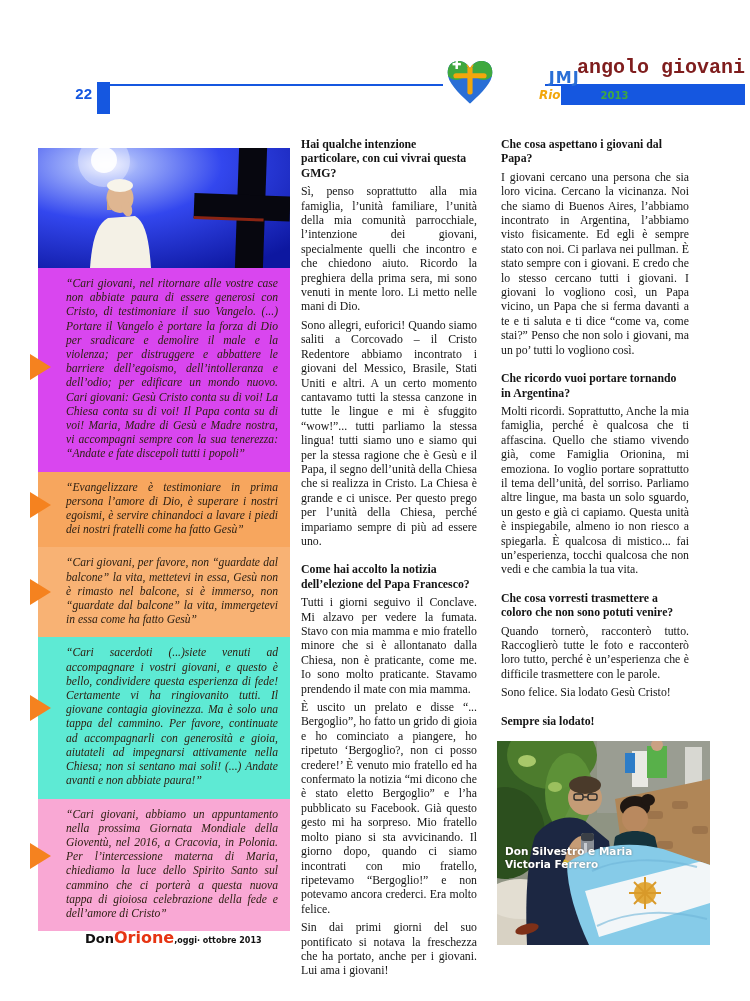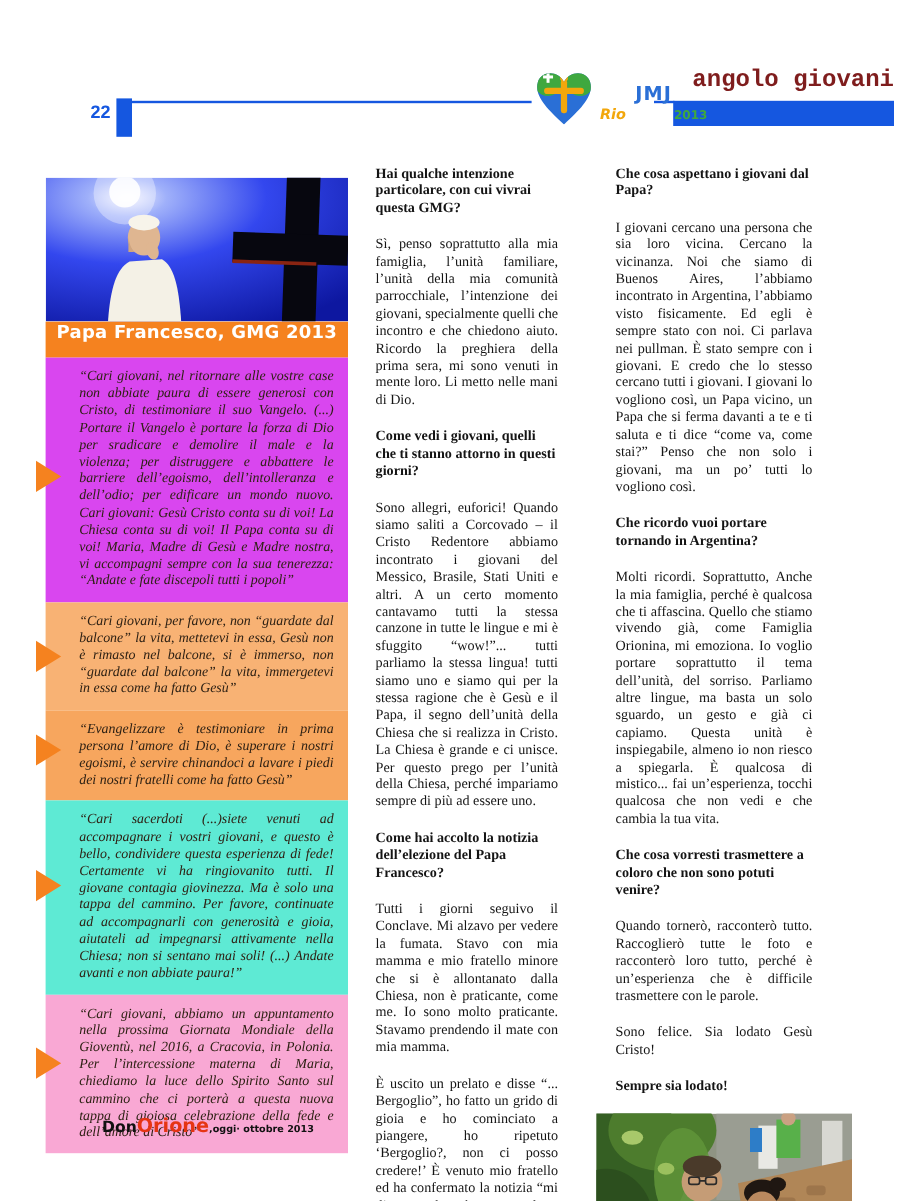--- a/index.html
+++ b/index.html
@@ -12,21 +12,21 @@
   .vbar{position:absolute;left:97px;top:82px;width:13px;height:32px;background:#1557e0;}
   .hline{position:absolute;top:84px;height:2px;background:#1557e0;}
   .hline.seg1{left:110px;width:333px;}
   .hline.seg2{left:545px;width:17px;}
   .title-bar{position:absolute;left:561px;top:84px;width:184px;height:21px;background:#1557e0;}
   .section-title{position:absolute;right:5px;top:56px;
                  font:bold 20px "Liberation Mono",monospace;color:#7f1d1d;}
   .logo{position:absolute;left:443px;top:56px;display:flex;align-items:flex-start;text-align:center;}
   .logo-text{margin-left:3px;font-family:"DejaVu Sans",sans-serif;line-height:1;}
   .logo-jmj{font-weight:bold;font-size:16px;color:#2a6fd6;margin-top:14px;letter-spacing:1px;}
-  .logo-rio{font-weight:bold;font-size:12px;color:#f2a70c;font-style:italic;}
+  .logo-rio{font-weight:bold;font-size:12px;color:#f2a70c;font-style:italic;margin-left:39px;}
   .logo-year{font-weight:bold;font-size:10px;color:#3fa83f;font-style:normal;padding-left:40px;}
 
   
   .left-col{position:absolute;left:38px;top:148px;width:252px;}
   .pope-photo{width:252px;height:120px;overflow:hidden;}
   .pope-photo svg{display:block;}
   .banner{height:30px;line-height:30px;background:#f5821f;color:#ffffff;text-align:center;
           font:bold 15px "DejaVu Sans",sans-serif;letter-spacing:.2px;}
   .quote{position:relative;padding:9px 12px 10px 28px;text-align:justify;hyphens:auto;
          font-style:italic;font-size:11.6px;line-height:14.2px;color:#2e2114;}
@@ -35,21 +35,21 @@
                 border-left:21px solid #f5821f;}
   .qb1{background:#d946ef;} .qb2{background:#f7a65e;} .qb3{background:#f8b274;}
   .qb4{background:#5eead4;} .qb5{background:#f9a8d4;}
   .qb1 .arrow{top:86px;} .qb2 .arrow{top:20px;} .qb3 .arrow{top:32px;}
   .qb4 .arrow{top:58px;} .qb5 .arrow{top:44px;}
 
   
   .col{position:absolute;top:137px;font-size:11.8px;line-height:14.4px;text-align:justify;hyphens:auto;}
   .col.mid{left:297px;width:184px;}
   .col.right{left:497px;width:196px;}
-  .col p{margin:16px;}
+  .col p{margin:4px;}
   .col .q{font-weight:bold;text-align:left;margin-top:14px;hyphens:none;}
   .col .q.first{margin-top:0;}
 
   
   .photo2{position:relative;width:213px;height:156px;margin-top:13px;}
   .photo2 svg{display:block;}
   .caption{position:absolute;left:8px;bottom:26px;color:#ffffff;
            font:bold 10.5px "DejaVu Sans",sans-serif;line-height:13px;
            text-shadow:0 0 2px rgba(40,30,20,.55);}
 
@@ -119,48 +119,46 @@
           <rect x="156" y="47" width="96" height="25" fill="#07070f"></rect>
           <rect x="156" y="70" width="70" height="3" fill="#8a2412"></rect>
         </g>
         <path d="M52,120 C54,92 59,76 70,70 L97,68 C107,74 111,90 113,120 Z" fill="#f4f1e6"></path>
         <ellipse cx="82" cy="50" rx="13.5" ry="15" fill="#dfb691"></ellipse>
         <ellipse cx="82" cy="37.5" rx="13" ry="6.5" fill="#f7f4ea"></ellipse>
         <ellipse cx="89" cy="61" rx="5" ry="7.5" fill="#dfb691" transform="rotate(-18 89 61)"></ellipse>
         <path d="M69,49 Q70,58 74,62 L69,62 Z" fill="#cfa57f"></path>
       </svg>
     </div>
-    <div class="banner">Papa Francesco, GMG 2013</div>
 
     <div class="quote qb1">
       <span class="arrow"></span>
       <span>“Cari giovani, nel ritornare alle vostre case non abbiate paura di essere generosi con Cristo, di testimoniare il suo Vangelo. (...) Portare il Vangelo è portare la forza di Dio per sradicare e demolire il male e la violenza; per distruggere e abbattere le barriere dell’egoismo, dell’intolleranza e dell’odio; per edificare un mondo nuovo. Cari giovani: Gesù Cristo conta su di voi! La Chiesa conta su di voi! Il Papa conta su di voi! Maria, Madre di Gesù e Madre nostra, vi accompagni sempre con la sua tenerezza: “Andate e fate discepoli tutti i popoli”</span>
     </div>
+    <div class="quote qb2">
+      <span class="arrow"></span>
+      <span>“Evangelizzare è testimoniare in prima persona l’amore di Dio, è superare i nostri egoismi, è servire chinandoci a lavare i piedi dei nostri fratelli come ha fatto Gesù”</span>
+    </div>
     <div class="quote qb3">
       <span class="arrow"></span>
       <span>“Cari giovani, per favore, non “guardate dal balcone” la vita, mettetevi in essa, Gesù non è rimasto nel balcone, si è immerso, non “guardate dal balcone” la vita, immergetevi in essa come ha fatto Gesù”</span>
-    </div>
-    <div class="quote qb2">
-      <span class="arrow"></span>
-      <span>“Evangelizzare è testimoniare in prima persona l’amore di Dio, è superare i nostri egoismi, è servire chinandoci a lavare i piedi dei nostri fratelli come ha fatto Gesù”</span>
     </div>
     <div class="quote qb4">
       <span class="arrow"></span>
       <span>“Cari sacerdoti (...)siete venuti ad accompagnare i vostri giovani, e questo è bello, condividere questa esperienza di fede! Certamente vi ha ringiovanito tutti. Il giovane contagia giovinezza. Ma è solo una tappa del cammino. Per favore, continuate ad accompagnarli con generosità e gioia, aiutateli ad impegnarsi attivamente nella Chiesa; non si sentano mai soli! (...) Andate avanti e non abbiate paura!”</span>
     </div>
     <div class="quote qb5">
       <span class="arrow"></span>
       <span>“Cari giovani, abbiamo un appuntamento nella prossima Giornata Mondiale della Gioventù, nel 2016, a Cracovia, in Polonia. Per l’intercessione materna di Maria, chiediamo la luce dello Spirito Santo sul cammino che ci porterà a questa nuova tappa di gioiosa celebrazione della fede e dell’amore di Cristo”</span>
     </div>
   </aside>
 
   <main class="col mid">
     <p class="q first">Hai qualche intenzione particolare, con cui vivrai questa GMG?</p>
     <p class="a">Sì, penso soprattutto alla mia famiglia, l’unità familiare, l’unità della mia comunità parrocchiale, l’intenzione dei giovani, specialmente quelli che incontro e che chiedono aiuto. Ricordo la preghiera della prima sera, mi sono venuti in mente loro. Li metto nelle mani di Dio.</p>
-    <p class="q">Come vedi i giovani, quelli che ti stanno attorno in questi giorni?</p>
     <p class="a">Sono allegri, euforici! Quando siamo saliti a Corcovado – il Cristo Redentore abbiamo incontrato i giovani del Messico, Brasile, Stati Uniti e altri. A un certo momento cantavamo tutti la stessa canzone in tutte le lingue e mi è sfuggito “wow!”... tutti parliamo la stessa lingua! tutti siamo uno e siamo qui per la stessa ragione che è Gesù e il Papa, il segno dell’unità della Chiesa che si realizza in Cristo. La Chiesa è grande e ci unisce. Per questo prego per l’unità della Chiesa, perché impariamo sempre di più ad essere uno.</p>
     <p class="q">Come hai accolto la notizia dell’elezione del Papa Francesco?</p>
     <p class="a">Tutti i giorni seguivo il Conclave. Mi alzavo per vedere la fumata. Stavo con mia mamma e mio fratello minore che si è allontanato dalla Chiesa, non è praticante, come me. Io sono molto praticante. Stavamo prendendo il mate con mia mamma.</p>
     <p class="a">È uscito un prelato e disse “... Bergoglio”, ho fatto un grido di gioia e ho cominciato a piangere, ho ripetuto ‘Bergoglio?, non ci posso credere!’ È venuto mio fratello ed ha confermato la notizia “mi dicono che è stato eletto Bergoglio” e l’ha pubblicato su Facebook. Già questo gesto mi ha sorpreso. Mio fratello molto piano si sta avvicinando. Il giorno dopo, quando ci siamo incontrati con mio fratello, ripetevamo “Bergoglio!” e non potevamo ancora crederci. Era molto felice.</p>
     <p class="a">Sin dai primi giorni del suo pontificato si notava la freschezza che ha portato, anche per i giovani. Lui ama i giovani!</p>
   </main>
 
   <section class="col right">
     <p class="q first">Che cosa aspettano i giovani dal Papa?</p>
     <p class="a">I giovani cercano una persona che sia loro vicina. Cercano la vicinanza. Noi che siamo di Buenos Aires, l’abbiamo incontrato in Argentina, l’abbiamo visto fisicamente. Ed egli è sempre stato con noi. Ci parlava nei pullman. È stato sempre con i giovani. E credo che lo stesso cercano tutti i giovani. I giovani lo vogliono così, un Papa vicino, un Papa che si ferma davanti a te e ti saluta e ti dice “come va, come stai?” Penso che non solo i giovani, ma un po’ tutti lo vogliono così.</p>

